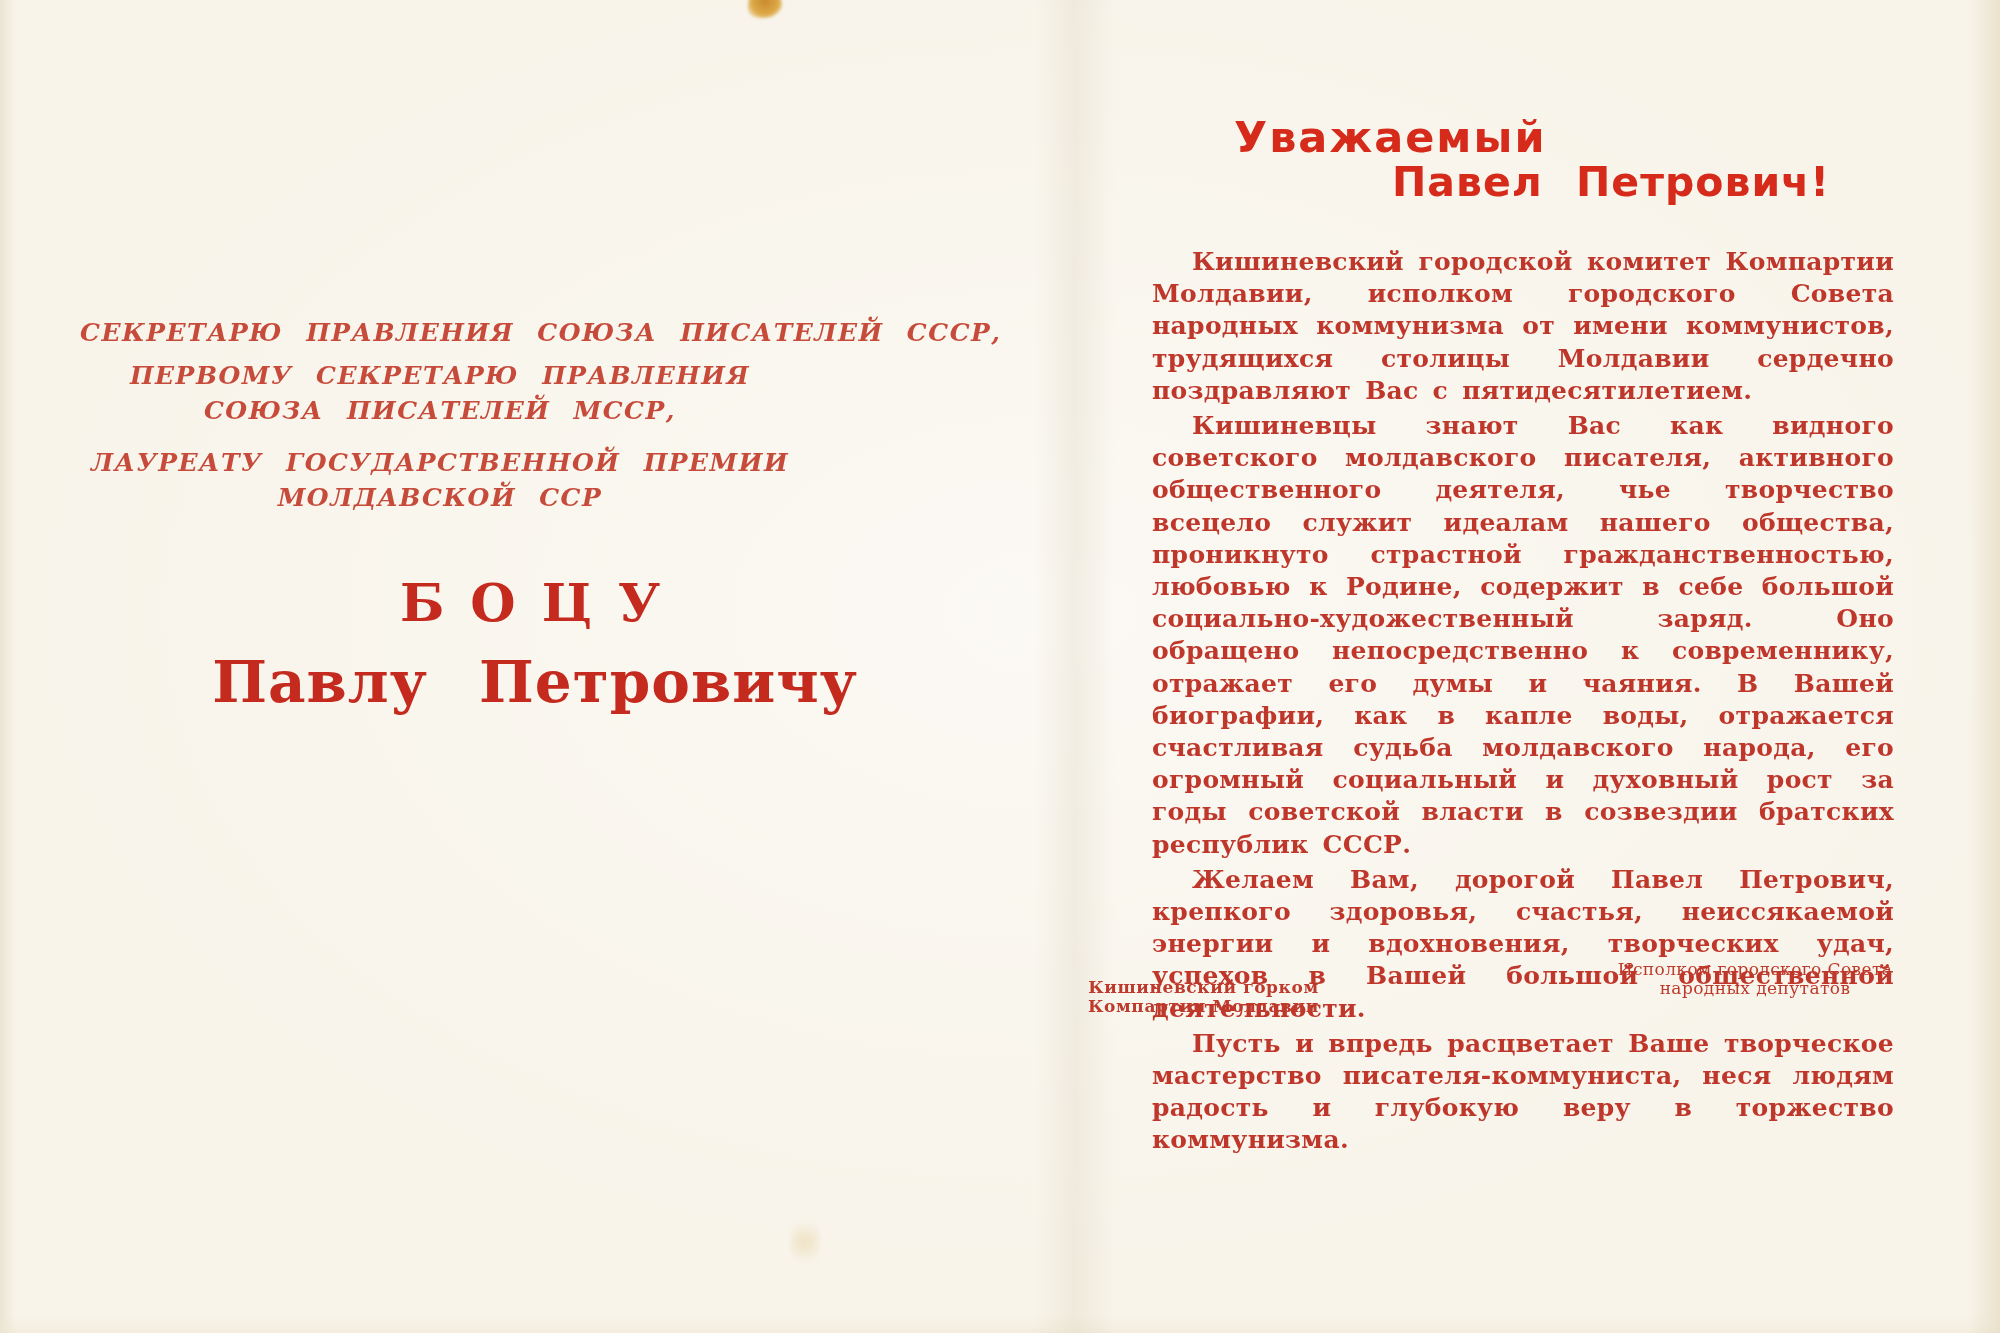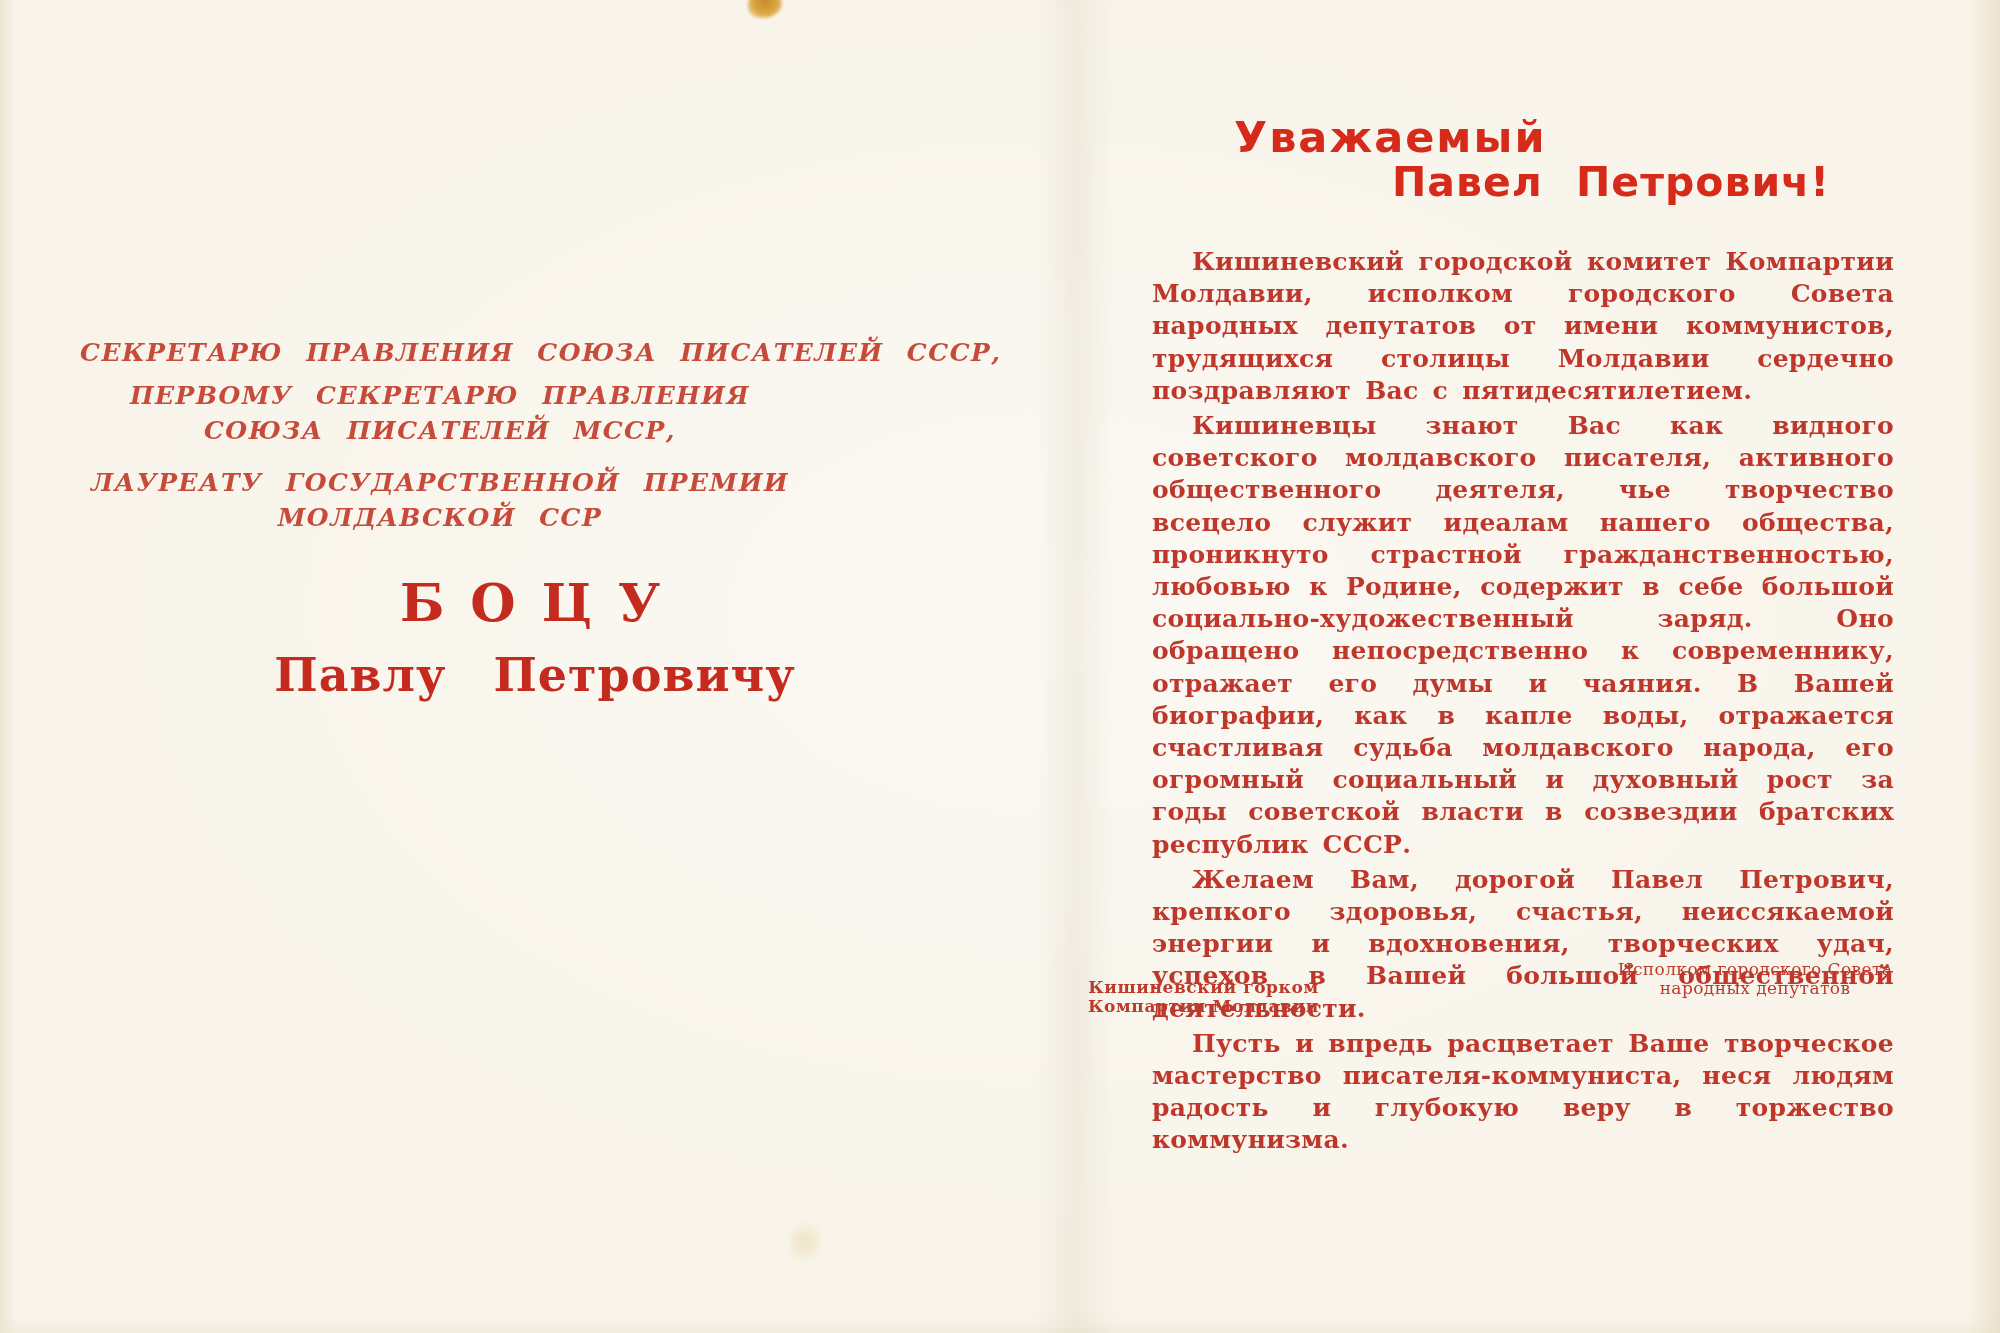--- a/index.html
+++ b/index.html
@@ -48,21 +48,21 @@
     text-align: center;
     font-style: italic;
     font-weight: bold;
     font-size: 25px;
     letter-spacing: 1.5px;
     word-spacing: 13px;
     line-height: 30px;
     color: #c74b3b;
   }
   .address-line { white-space: nowrap; }
-  .addr-gap-lg { margin-bottom: 13px; margin-top: 20px; }
+  .addr-gap-lg { margin-bottom: 13px; }
   .addr-gap-sm { margin-bottom: 5px; }
   .addr-gap-md { margin-bottom: 22px; }
 
   .surname {
     position: absolute;
     left: 170px; top: 572px;
     width: 720px;
     text-align: center;
     font-weight: bold;
     font-size: 52px;
@@ -70,21 +70,21 @@
     padding-left: 26px;
     box-sizing: border-box;
     color: #c52a1f;
   }
   .name-patronymic {
     position: absolute;
     left: 175px; top: 648px;
     width: 720px;
     text-align: center;
     font-weight: bold;
-    font-size: 46px;
+    font-size: 58px;
     letter-spacing: 1px;
     word-spacing: 30px;
     color: #c52a1f;
   }
 
   
   .salutation-1 {
     position: absolute;
     left: 1234px; top: 112px;
     font-family: "DejaVu Sans", sans-serif;
@@ -161,21 +161,21 @@
     </div>
     <div class="surname">БОЦУ</div>
     <div class="name-patronymic">Павлу Петровичу</div>
   </div>
 
   <div>
     <div class="salutation-1">Уважаемый</div>
     <div class="salutation-2">Павел Петрович!</div>
 
     <div class="body-text">
-      <p>Кишиневский городской комитет Компартии Молдавии, исполком городского Совета народных депутатов от имени коммунистов, трудящихся столицы Молдавии сердечно поздравляют Вас с пятидесятилетием.</p>
+      <p>Кишиневский городской комитет Компартии Молдавии, исполком городского Совета народных коммунизма от имени коммунистов, трудящихся столицы Молдавии сердечно поздравляют Вас с пятидесятилетием.</p>
       <p>Кишиневцы знают Вас как видного советского молдавского писателя, активного общественного деятеля, чье творчество всецело служит идеалам нашего общества, проникнуто страстной гражданственностью, любовью к Родине, содержит в себе большой социально-художественный заряд. Оно обращено непосредственно к современнику, отражает его думы и чаяния. В Вашей биографии, как в капле воды, отражается счастливая судьба молдавского народа, его огромный социальный и духовный рост за годы советской власти в созвездии братских республик СССР.</p>
       <p>Желаем Вам, дорогой Павел Петрович, крепкого здоровья, счастья, неиссякаемой энергии и вдохновения, творческих удач, успехов в Вашей большой общественной деятельности.</p>
       <p>Пусть и впредь расцветает Ваше творческое мастерство писателя-коммуниста, неся людям радость и глубокую веру в торжество коммунизма.</p>
     </div>
 
     <div class="signature-left">
       <div>Кишиневский горком</div>
       <div>Компартии Молдавии</div>
     </div>
 

